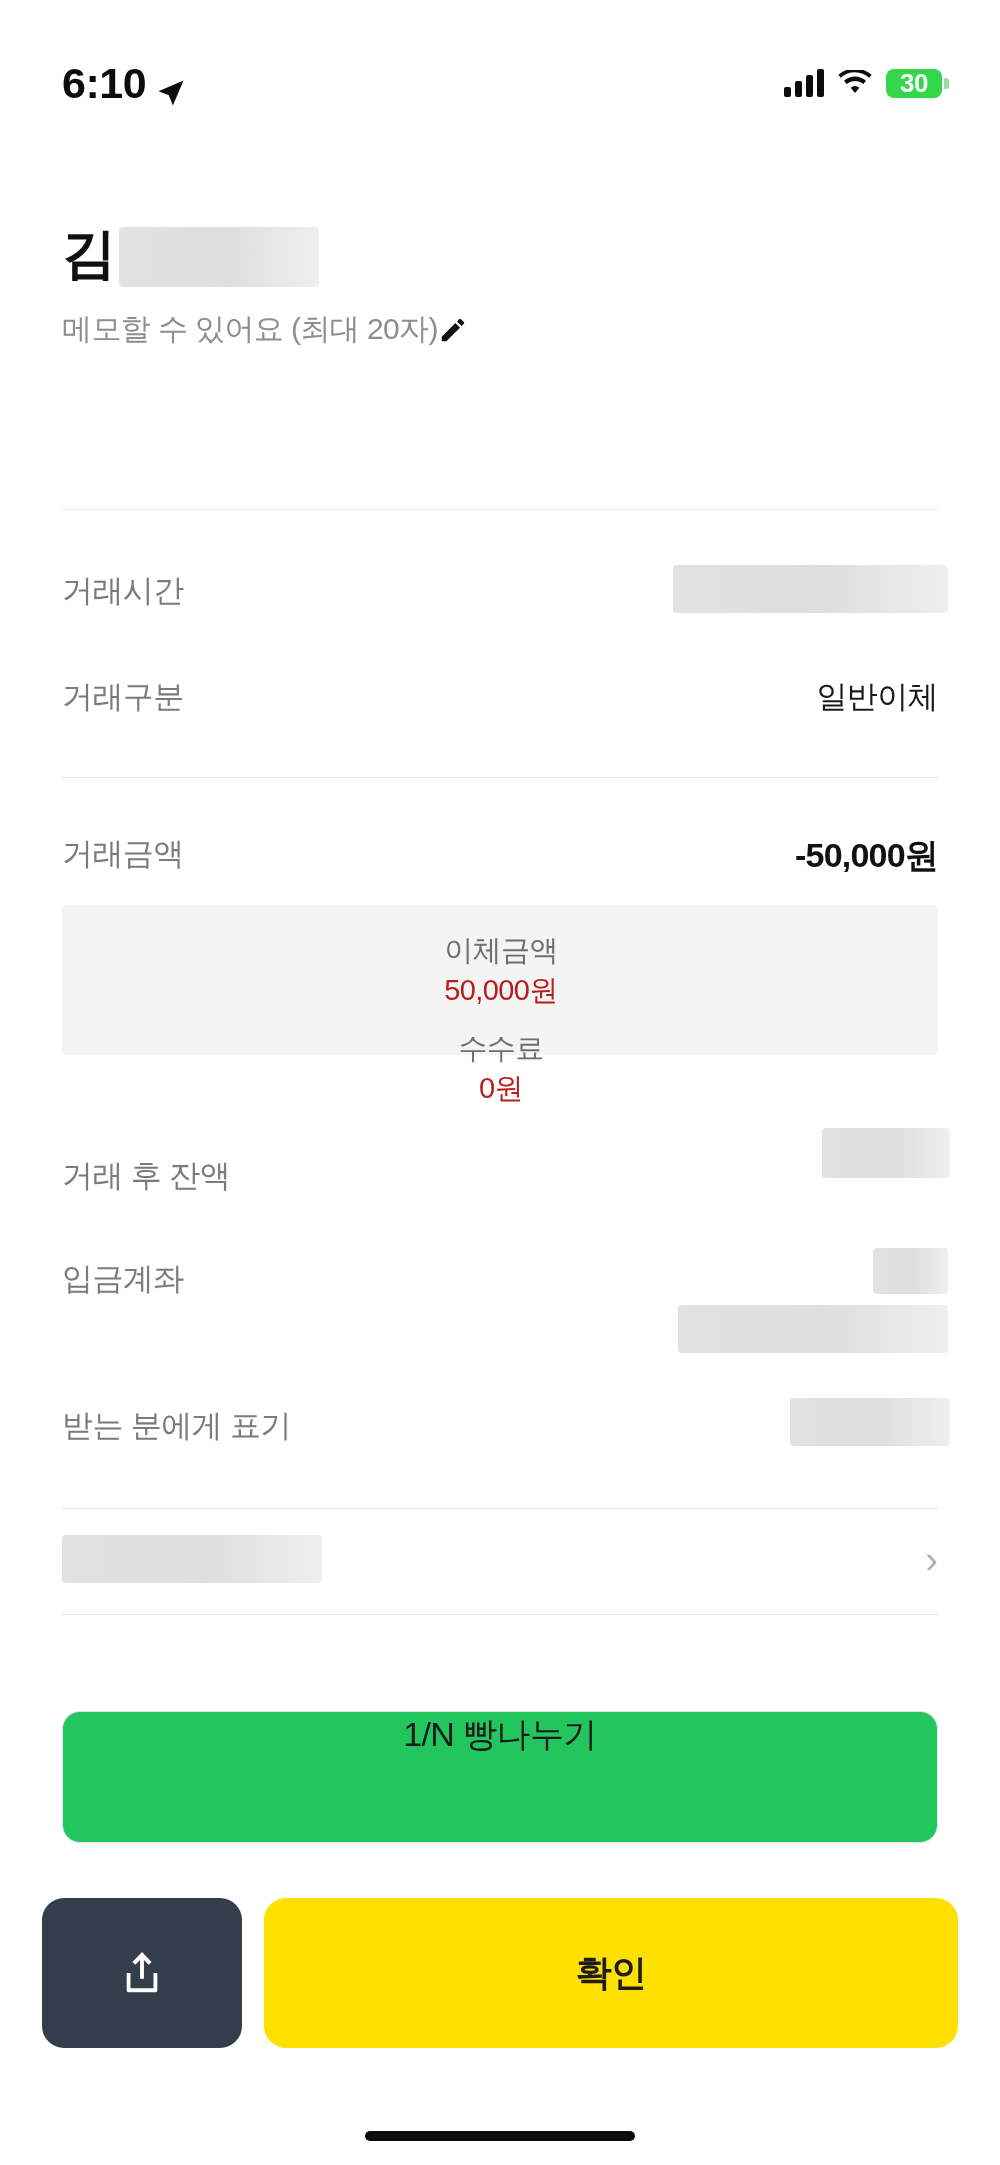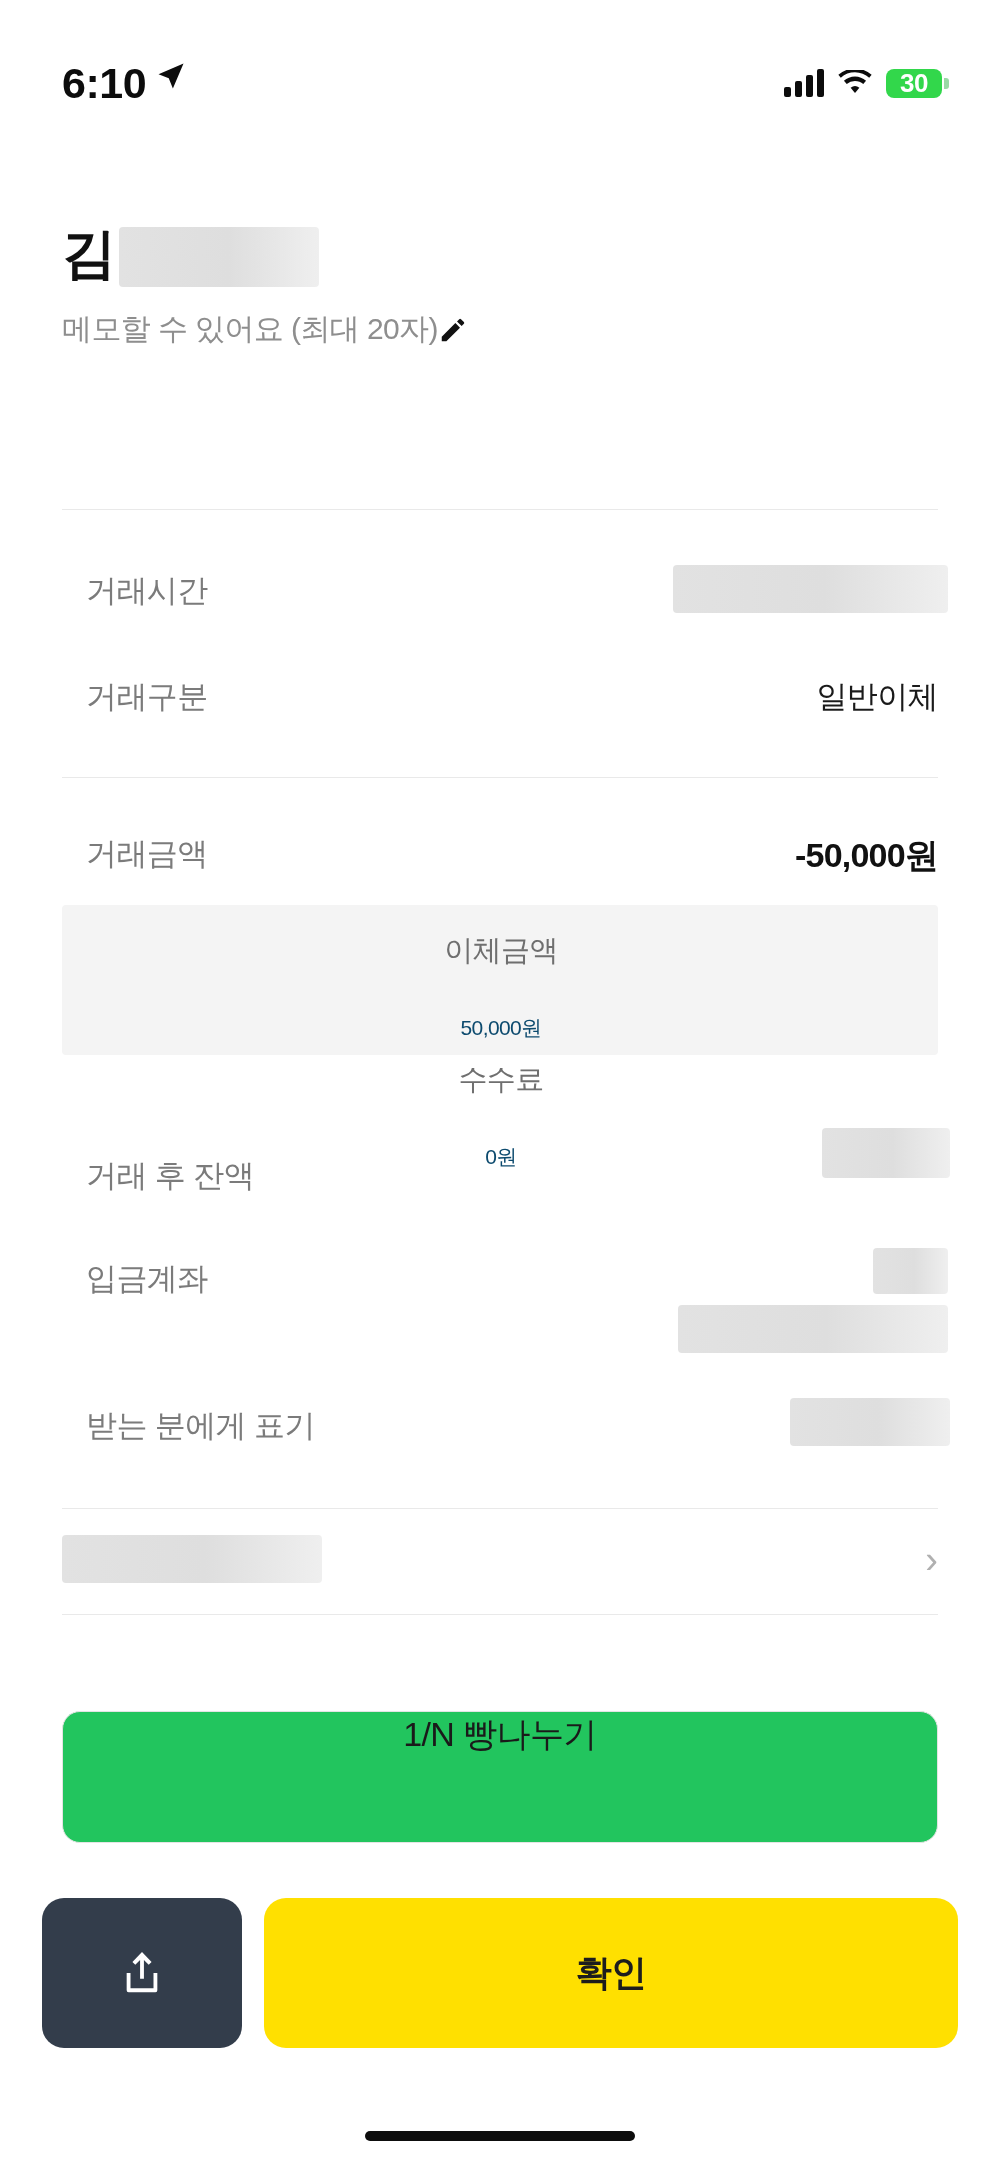--- a/index.html
+++ b/index.html
@@ -23,21 +23,21 @@
     position: absolute;
     top: 0; left: 0; right: 0;
     height: 120px;
     display: flex;
     align-items: center;
     justify-content: space-between;
     padding: 46px 58px 0 62px;
   }
   .status-left {
     display: flex;
-    align-items: flex-start;
+    align-items: flex-end;
     gap: 10px;
   }
   .status-time {
     font-size: 43px;
     font-weight: bold;
     color: #0c0c0c;
     letter-spacing: -0.5px;
   }
   .loc-arrow {
     display: inline-block;
@@ -142,21 +142,20 @@
     height: 1px;
     background: #e9e9e9;
   }
   .row {
     position: absolute;
     left: 62px;
     right: 62px;
     display: flex;
     align-items: flex-start;
     justify-content: space-between;
-    margin-left: 24px;
   }
   .label {
     font-size: 31px;
     color: #7b7b7b;
     letter-spacing: -0.6px;
   }
   .value {
     font-size: 31px;
     color: #1a1a1a;
     letter-spacing: -0.6px;
@@ -185,24 +184,23 @@
     align-items: center;
     margin-bottom: 18px;
     flex-direction: column;
   }
   .fee-label {
     font-size: 29px;
     color: #6f6f6f;
     letter-spacing: -0.6px;
   }
   .fee-value {
-    font-size: 21px;
-    color: #0c4a6e;
-    letter-spacing: -0.6px;
-    margin-top: 43px;
+    font-size: 29px;
+    color: #b91c1c;
+    letter-spacing: -0.6px;
   }
 
   
   .rb { position: absolute; }
 
   
   .list-row {
     position: absolute;
     left: 62px;
     right: 62px;

